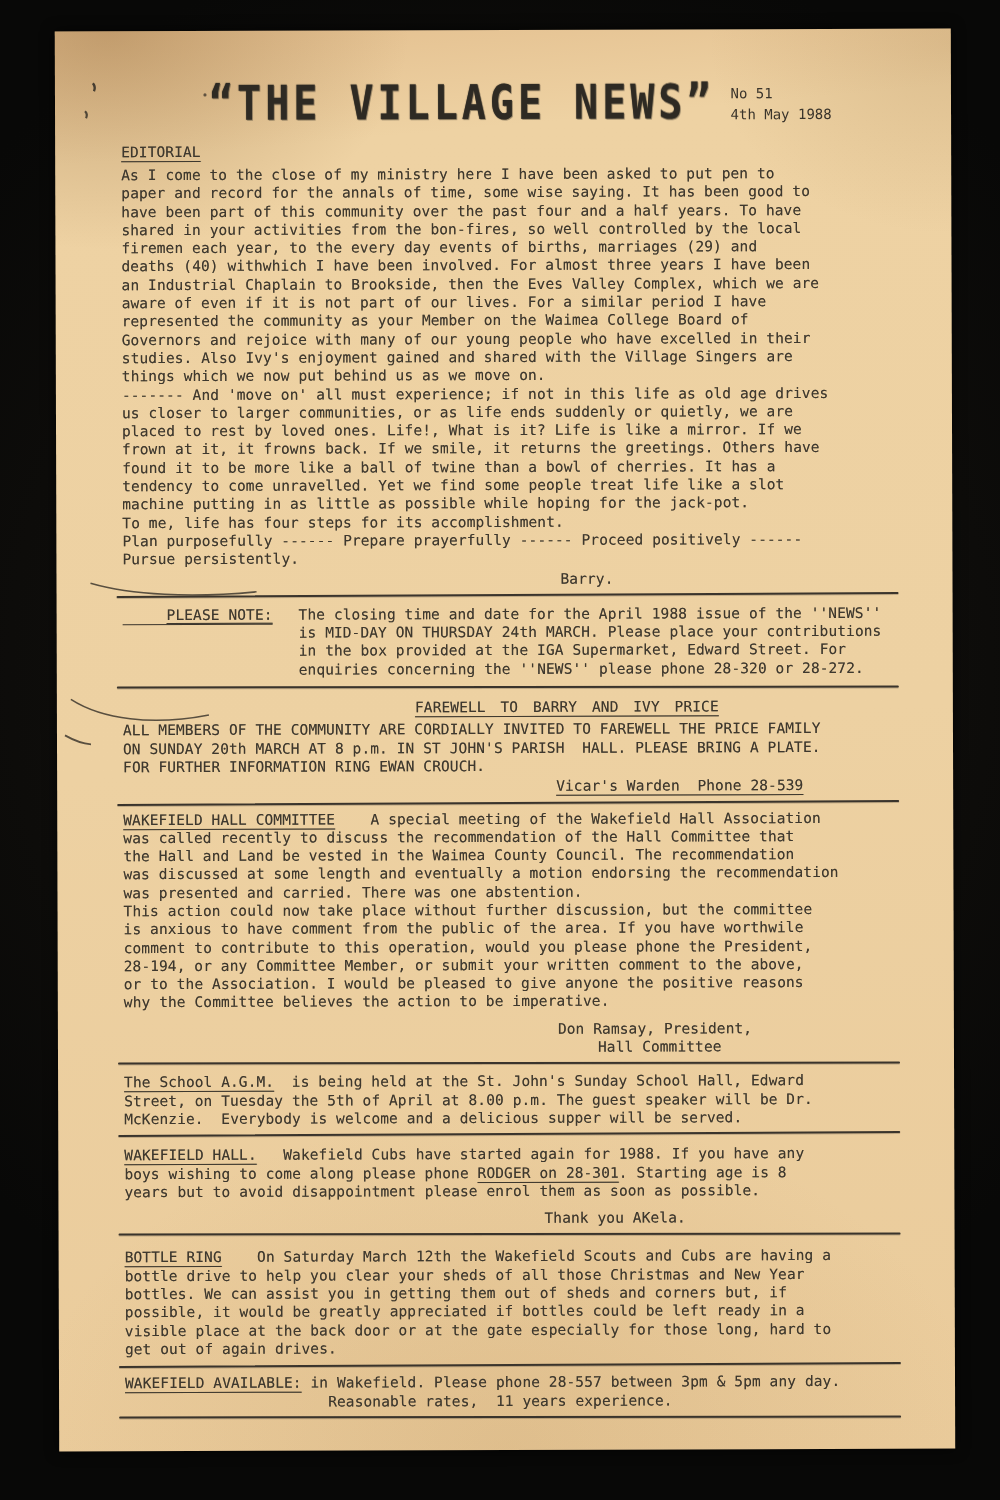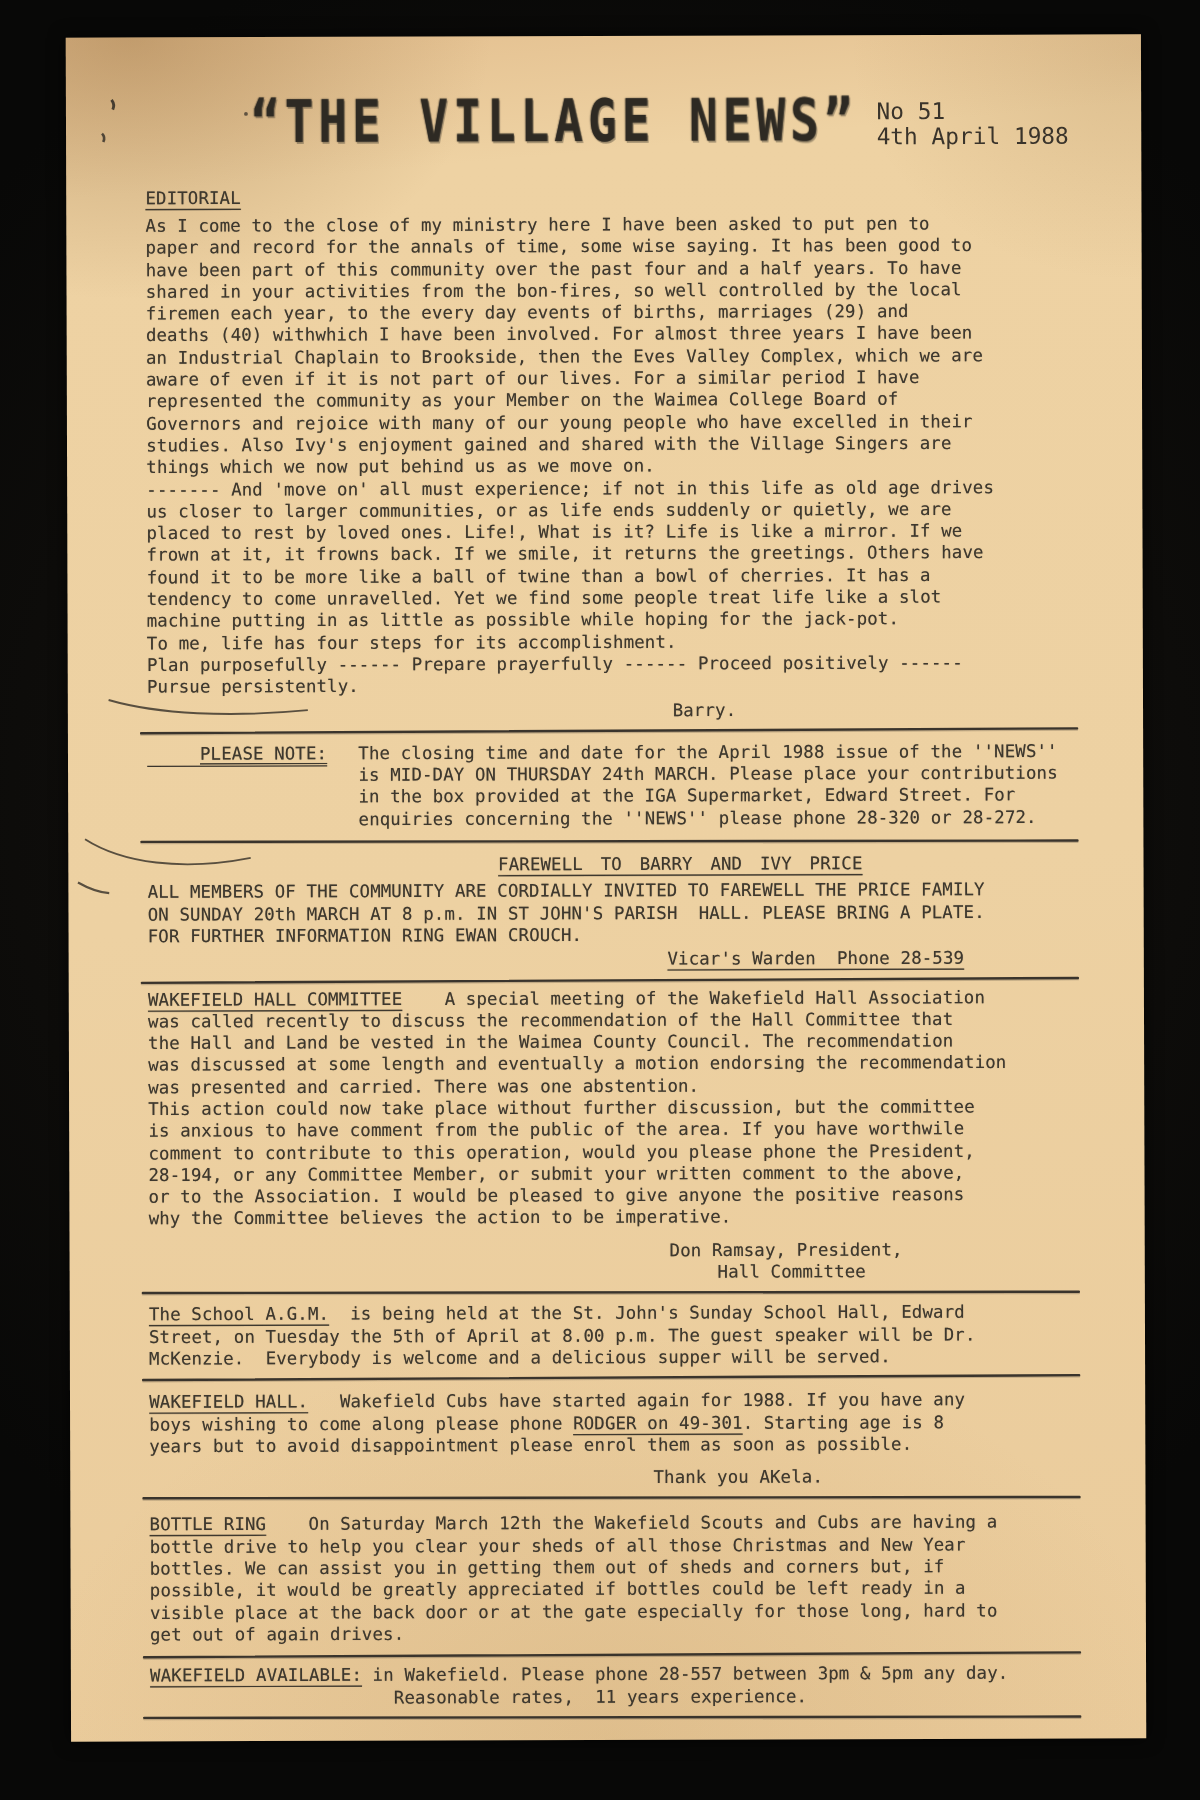--- a/index.html
+++ b/index.html
@@ -27,21 +27,21 @@
     text-shadow:0 0 .6px rgba(62,56,46,.55);
   }
   .masthead{display:flex;align-items:flex-start;margin-top:40px;height:70px;}
   .title{
     margin-left:88px;font-weight:bold;font-size:40px;line-height:52px;
     letter-spacing:4px;color:#2e2a23;white-space:nowrap;
     transform:scaleY(1.22);transform-origin:top left;
     text-shadow:1px 1px 0 rgba(46,42,35,.35), 0 0 1px rgba(46,42,35,.8);
     filter:blur(.2px);
   }
-  .issue{margin-left:16px;margin-top:14px;font-size:19px;line-height:21px;color:#3a342b;}
+  .issue{margin-left:16px;margin-top:14px;font-size:14px;line-height:21px;color:#3a342b;}
   .heading{
     text-decoration:underline;text-underline-offset:3.5px;
     text-decoration-thickness:1.3px;
   }
   .h-inline{display:inline;text-align:center;}
   .section-head{font-size:14.5px;line-height:19px;margin-top:2px;}
   .rule{height:2px;background:#3a342c;border-radius:2px;margin-left:-6px;margin-right:-4px;
         box-shadow:0 1px 0 rgba(58,52,44,.25);}
   .r1{transform:rotate(-0.12deg);} .r2{transform:rotate(0.1deg);}
   .note{display:flex;margin-top:9px;}
@@ -65,25 +65,25 @@
     <path d="M14 668 C 45 688, 95 695, 152 684" stroke="#332e27" stroke-width="1.6" fill="none" opacity=".8"></path>
     <path d="M8 704 q 14 8 26 9" stroke="#332e27" stroke-width="1.8" fill="none" opacity=".8"></path>
   </svg>
 
   <div class="content">
 
     <div class="masthead">
       <div class="title">“THE VILLAGE NEWS”</div>
       <div class="issue">
         <div>No 51</div>
-        <div>4th April 1988</div>
+        <div>4th May 1988</div>
       </div>
     </div>
 
-    <div class="section-head mono heading" style="display:inline-block;margin-top:16px;">EDITORIAL</div>
+    <div class="section-head mono heading" style="display:inline-block;margin-top:2px;">EDITORIAL</div>
     <div class="mono" style="margin-top:4px;">As I come to the close of my ministry here I have been asked to put pen to
 paper and record for the annals of time, some wise saying. It has been good to
 have been part of this community over the past four and a half years. To have
 shared in your activities from the bon-fires, so well controlled by the local
 firemen each year, to the every day events of births, marriages (29) and
 deaths (40) withwhich I have been involved. For almost three years I have been
 an Industrial Chaplain to Brookside, then the Eves Valley Complex, which we are
 aware of even if it is not part of our lives. For a similar period I have
 represented the community as your Member on the Waimea College Board of
 Governors and rejoice with many of our young people who have excelled in their
@@ -137,21 +137,21 @@
 
     <div class="rule r2" style="margin-top:6px;"></div>
 
     <div class="mono" style="margin-top:8px;"><span class="heading h-inline">The School A.G.M.</span><span>  is being held at the St. John's Sunday School Hall, Edward
 Street, on Tuesday the 5th of April at 8.00 p.m. The guest speaker will be Dr.
 McKenzie.  Everybody is welcome and a delicious supper will be served.</span></div>
 
     <div class="rule r1" style="margin-top:6px;"></div>
 
     <div class="mono" style="margin-top:10px;"><span class="heading h-inline">WAKEFIELD HALL.</span><span>   Wakefield Cubs have started again for 1988. If you have any
-boys wishing to come along please phone </span><span class="heading h-inline">RODGER on 49-301</span><span>. Starting age is 8
+boys wishing to come along please phone </span><span class="heading h-inline">RODGER on 28-301</span><span>. Starting age is 8
 years but to avoid disappointment please enrol them as soon as possible.</span></div>
     <div class="mono" style="margin-top:9px;padding-left:420px;">Thank you AKela.</div>
 
     <div class="rule r2" style="margin-top:6px;"></div>
 
     <div class="mono" style="margin-top:12px;"><span class="heading h-inline">BOTTLE RING</span><span>    On Saturday March 12th the Wakefield Scouts and Cubs are having a
 bottle drive to help you clear your sheds of all those Christmas and New Year
 bottles. We can assist you in getting them out of sheds and corners but, if
 possible, it would be greatly appreciated if bottles could be left ready in a
 visible place at the back door or at the gate especially for those long, hard to

